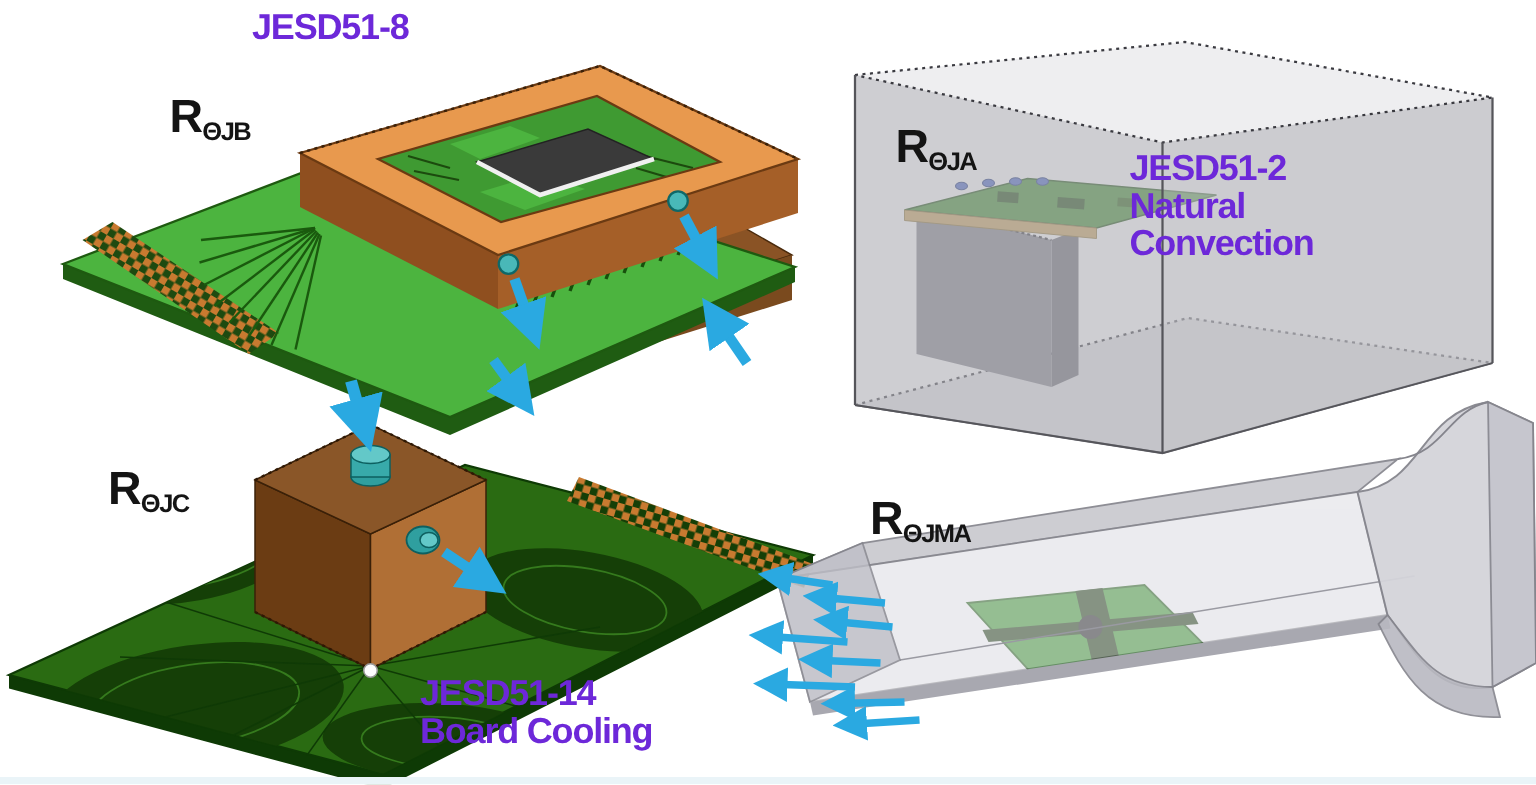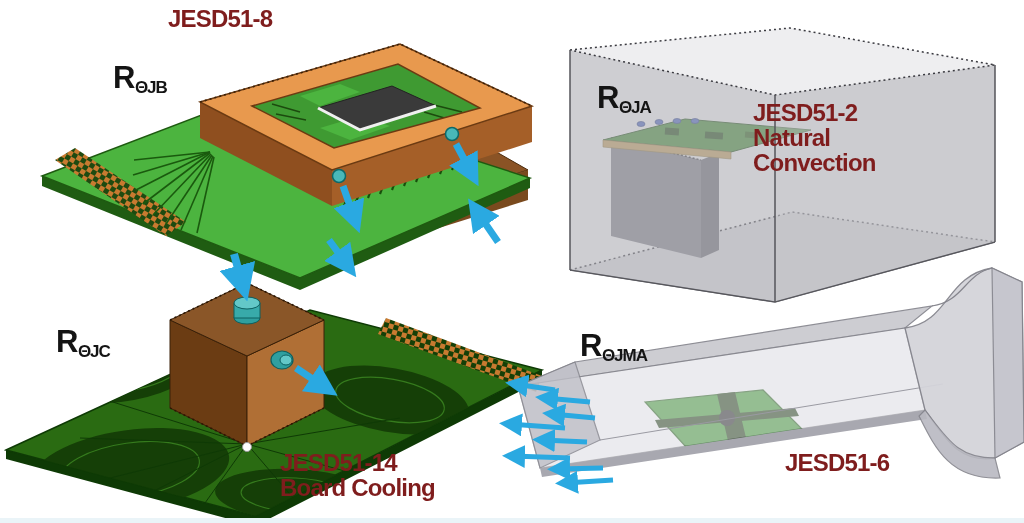--- a/index.html
+++ b/index.html
@@ -2,21 +2,21 @@
 <html><head>
 <meta charset="utf-8">
 <style>
   html,body{margin:0;padding:0;background:#fff;}
   #canvas{
     position:relative;width:1024px;height:523px;background:#ffffff;
     overflow:hidden;font-family:"Liberation Sans",sans-serif;
   }
   .fig-svg{position:absolute;}
   .std-title{
-    position:absolute;color:#7f1d1d;font-weight:700;font-size:24px;
+    position:absolute;color:#6d28d9;font-weight:700;font-size:24px;
     line-height:25px;letter-spacing:-0.8px;white-space:nowrap;
   }
   .std-title.center{}
   .r-label{
     position:absolute;color:#141414;font-weight:700;white-space:nowrap;
     letter-spacing:-0.5px;
   }
   .r-base{font-size:31px;}
   .r-sub{font-size:17px;position:relative;top:5px;letter-spacing:-1px;}
   #bottom-strip{position:absolute;left:0;bottom:0;width:1024px;height:5px;background:#eaf4f8;}
@@ -271,25 +271,24 @@
     <div>Convection</div>
   </div>
   <div class="r-label" style="left:597px;top:80px;text-align:right;">
     <span class="r-base">R</span><span class="r-sub">ΘJA</span>
   </div>
 
   <div class="std-title center" style="left:280px;top:450px;width:240px;">
     <div>JESD51-14</div>
     <div>Board Cooling</div>
   </div>
-  <div class="r-label" style="left:56px;top:308px;margin-top:16px;">
+  <div class="r-label" style="left:72px;top:308px;">
     <span class="r-base">R</span><span class="r-sub">ΘJC</span>
   </div>
 
   <div class="std-title center" style="left:785px;top:450px;width:165px;">
-    <div>JESD51-6</div>
   </div>
   <div class="r-label" style="left:580px;top:328px;">
     <span class="r-base">R</span><span class="r-sub">ΘJMA</span>
   </div>
 
   <div id="bottom-strip"></div>
 </div>
 
 </body></html>

